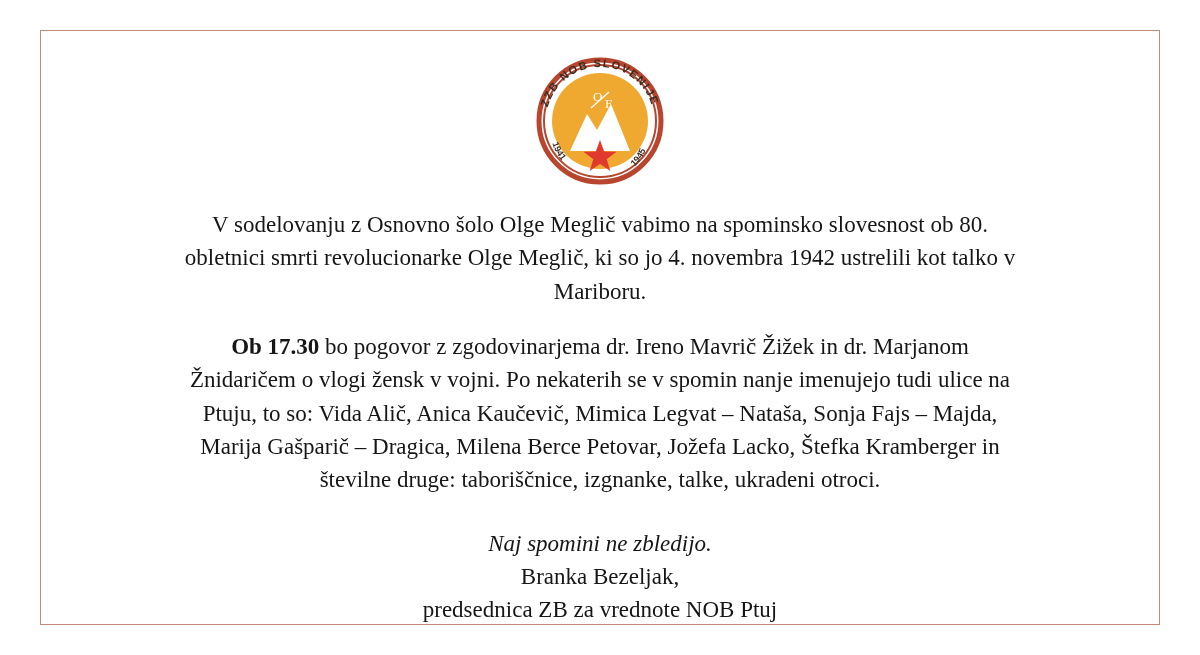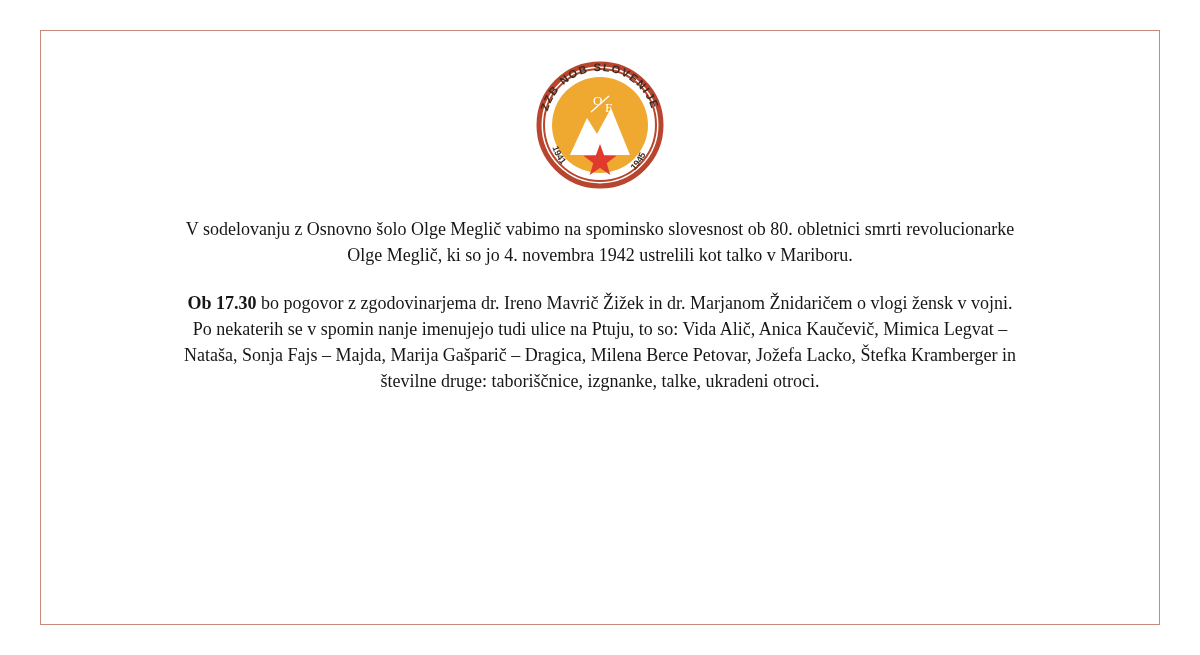--- a/index.html
+++ b/index.html
@@ -43,21 +43,21 @@
     justify-content: center;
   }
   .logo-svg { display: block; }
 
   
   .body-text {
     width: 840px;
     margin-top: 22px;
     text-align: center;
     color: #161616;
-    font-size: 18px;
+    font-size: 23px;
     line-height: 1.45;
   }
 
   .para {
     margin: 0 0 22px 0;
   }
   .para:last-child { margin-bottom: 0; }
 
   .para.block3 { }
 
@@ -110,16 +110,21 @@
       </svg>
     </div>
 
     <div class="body-text">
 
       <p class="para"><span>V sodelovanju z Osnovno šolo Olge Meglič vabimo na spominsko slovesnost ob 80. obletnici smrti revolucionarke Olge Meglič, ki so jo 4. novembra 1942 ustrelili kot talko v Mariboru.</span></p>
 
 
       <p class="para block3"><span class="b">Ob 17.30</span><span> bo pogovor z zgodovinarjema dr. Ireno Mavrič Žižek in dr. Marjanom Žnidaričem o vlogi žensk v vojni. Po nekaterih se v spomin nanje imenujejo tudi ulice na Ptuju, to so: Vida Alič, Anica Kaučevič, Mimica Legvat – Nataša, Sonja Fajs – Majda, Marija Gašparič – Dragica, Milena Berce Petovar, Jožefa Lacko, Štefka Kramberger in številne druge: taboriščnice, izgnanke, talke, ukradeni otroci.</span></p>
 
+      <div class="sig">
+        <div class="i">Naj spomini ne zbledijo.</div>
+        <div>Branka Bezeljak,</div>
+        <div>predsednica ZB za vrednote NOB Ptuj</div>
+      </div>
 
     </div>
   </div>
 </div>
 
 </body></html>

